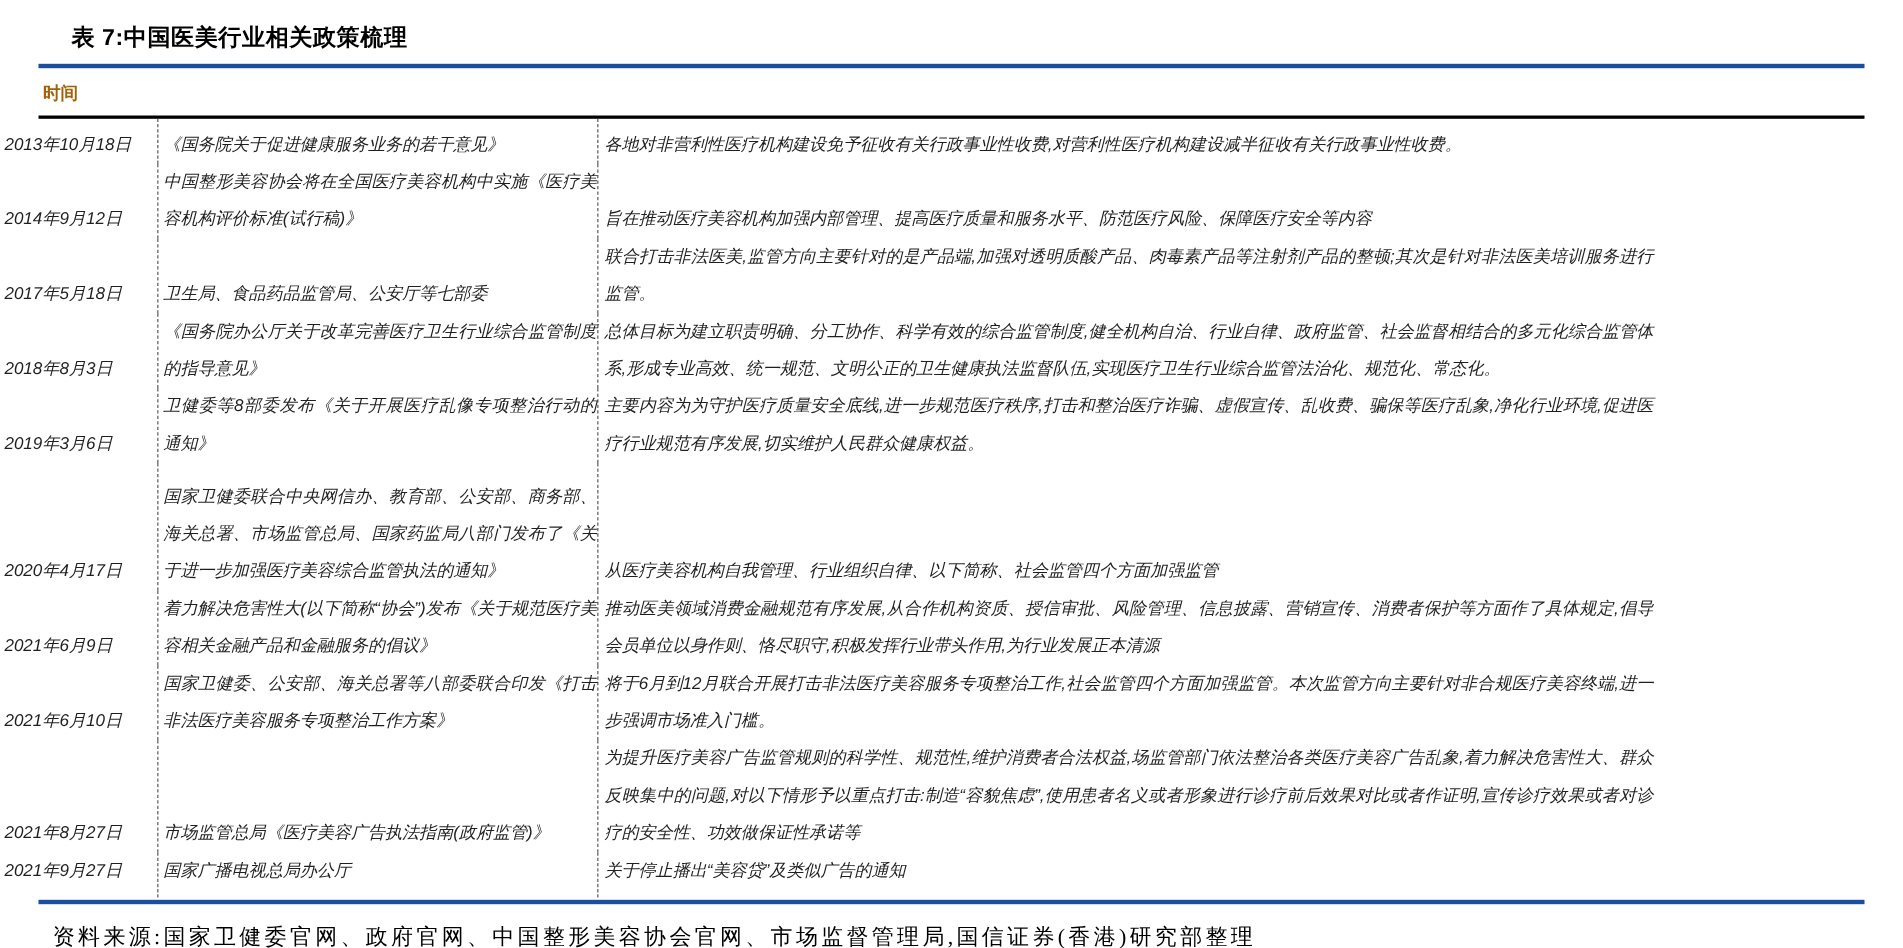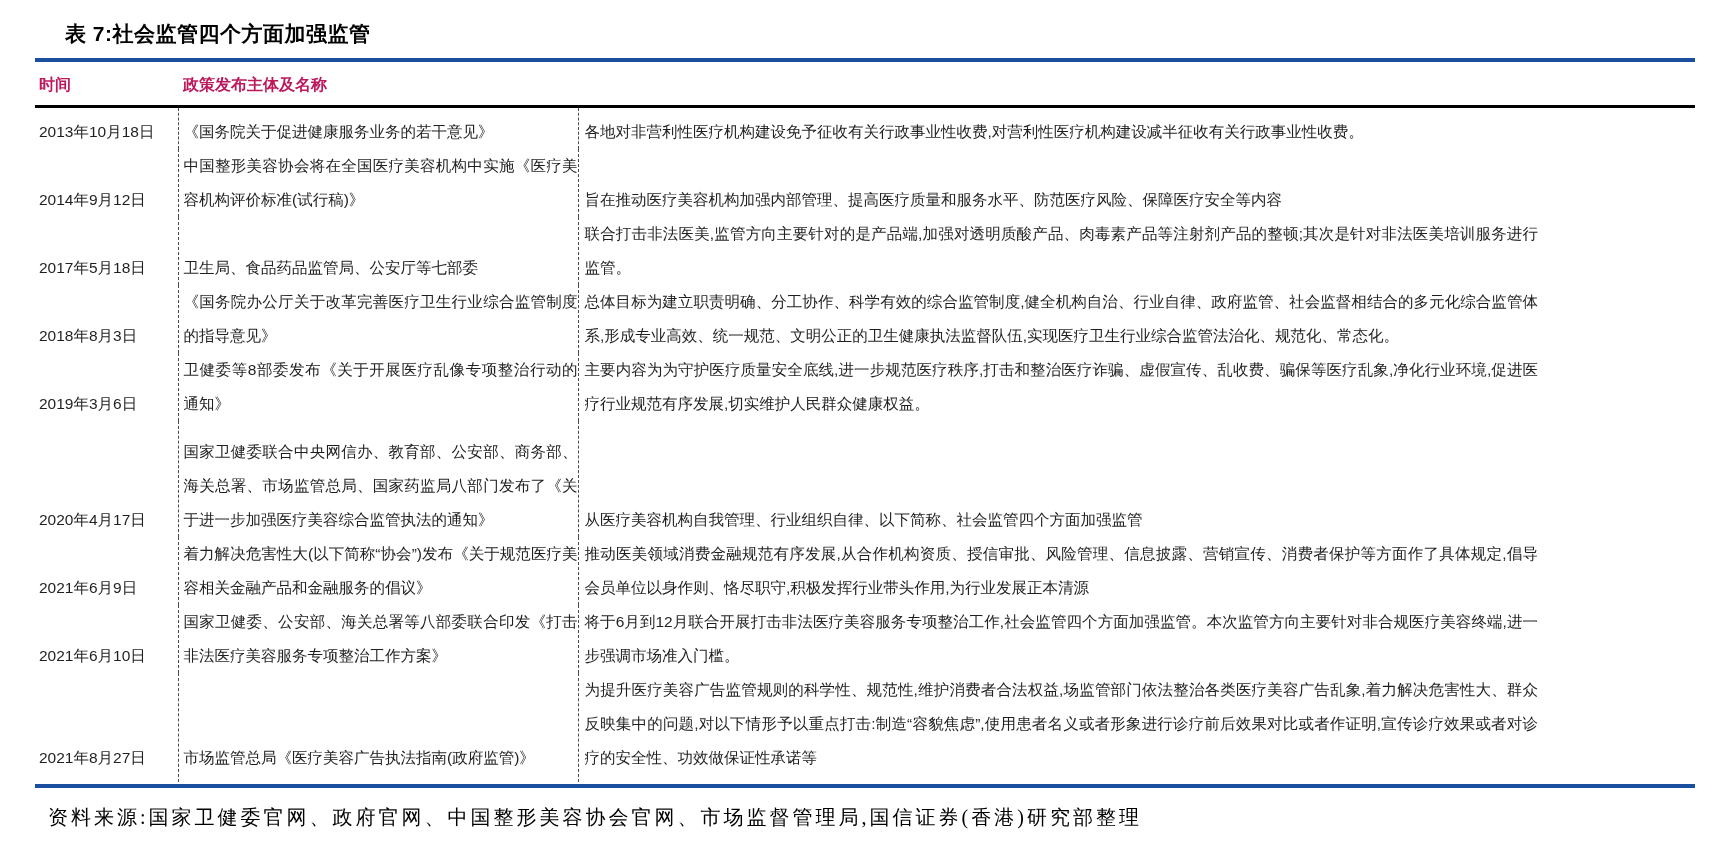--- a/index.html
+++ b/index.html
@@ -9,51 +9,50 @@
     position:relative; width:1730px; height:862px; background:#fff; overflow:hidden;
     font-family:"Liberation Sans","DejaVu Sans",sans-serif; color:var(--ink);
   }
   .title {
     margin:20px 0 10px 65px; font-size:21px; font-weight:bold; color:#000;
     letter-spacing:0.5px;
   }
   .rule-blue { margin-left:35px; width:1660px; height:4px; background:var(--accent); }
   .rule-black { margin-left:35px; width:1660px; height:2.5px; background:var(--rule); }
   .thead { margin-left:35px; width:1660px; display:flex; align-items:flex-end; padding:13px 0 9px 0; }
-  .hc { font-weight:bold; font-size:16px; color:#be185d; }
+  .hc { font-weight:bold; font-size:16px; color:#a16207; }
   .hc.h1 { width:143px; padding-left:4px; }
   .hc.h2 { width:400px; padding-left:5px; }
   .hc.h3 { flex:1; padding-left:6px; }
-  .tbl { margin-left:35px; width:1660px; display:table; table-layout:fixed; border-collapse:collapse; }
+  .tbl { width:1660px; display:table; table-layout:fixed; border-collapse:collapse;font-style:italic; }
   .trow { display:table-row; }
   .cell {
     display:table-cell; vertical-align:bottom; font-size:15.5px; line-height:34px; color:var(--ink);
   }
   .cell.c1 { width:143px; padding-left:4px; }
   .cell.c2 { width:400px; padding-left:5px; border-left:1px dashed #4a4a4a; text-align:justify; }
   .cell.c3 { padding-left:6px; padding-right:157px; border-left:1px dashed #4a4a4a; text-align:justify; }
   .trow:first-child .cell { padding-top:7px; }
   .trow:last-child .cell { padding-bottom:7px; }
   .trow.gap .cell { padding-top:14px; }
   .rule-blue.bottom { margin-top:2px; }
   .source {
     margin:16px 0 0 48px; font-family:"Liberation Serif","DejaVu Serif",serif;
     font-size:20px; color:#000; letter-spacing:3px;
   }
 </style>
 </head>
 <body>
 
 <div class="page">
-  <div class="title">表 7:社会监管四个方面加强监管</div>
+  <div class="title">表 7:中国医美行业相关政策梳理</div>
   <div class="rule-blue top"></div>
 
   <div class="thead">
     <div class="hc h1">时间</div>
-    <div class="hc h2">政策发布主体及名称</div>
   </div>
   <div class="rule-black"></div>
 
   <div class="tbl">
   <div class="trow">
     <div class="cell c1">2013年10月18日</div>
     <div class="cell c2">《国务院关于促进健康服务业务的若干意见》</div>
     <div class="cell c3">各地对非营利性医疗机构建设免予征收有关行政事业性收费,对营利性医疗机构建设减半征收有关行政事业性收费。</div>
   </div>
 
@@ -98,17 +97,22 @@
     <div class="cell c2">国家卫健委、公安部、海关总署等八部委联合印发《打击非法医疗美容服务专项整治工作方案》</div>
     <div class="cell c3">将于6月到12月联合开展打击非法医疗美容服务专项整治工作,社会监管四个方面加强监管。本次监管方向主要针对非合规医疗美容终端,进一步强调市场准入门槛。</div>
   </div>
 
   <div class="trow">
     <div class="cell c1">2021年8月27日</div>
     <div class="cell c2">市场监管总局《医疗美容广告执法指南(政府监管)》</div>
     <div class="cell c3">为提升医疗美容广告监管规则的科学性、规范性,维护消费者合法权益,场监管部门依法整治各类医疗美容广告乱象,着力解决危害性大、群众反映集中的问题,对以下情形予以重点打击:制造“容貌焦虑”,使用患者名义或者形象进行诊疗前后效果对比或者作证明,宣传诊疗效果或者对诊疗的安全性、功效做保证性承诺等</div>
   </div>
 
+  <div class="trow">
+    <div class="cell c1">2021年9月27日</div>
+    <div class="cell c2">国家广播电视总局办公厅</div>
+    <div class="cell c3">关于停止播出“美容贷”及类似广告的通知</div>
+  </div>
 </div>
 
   <div class="rule-blue bottom"></div>
   <div class="source">资料来源:国家卫健委官网、政府官网、中国整形美容协会官网、市场监督管理局,国信证券(香港)研究部整理</div>
 </div>
 
 </body></html>

